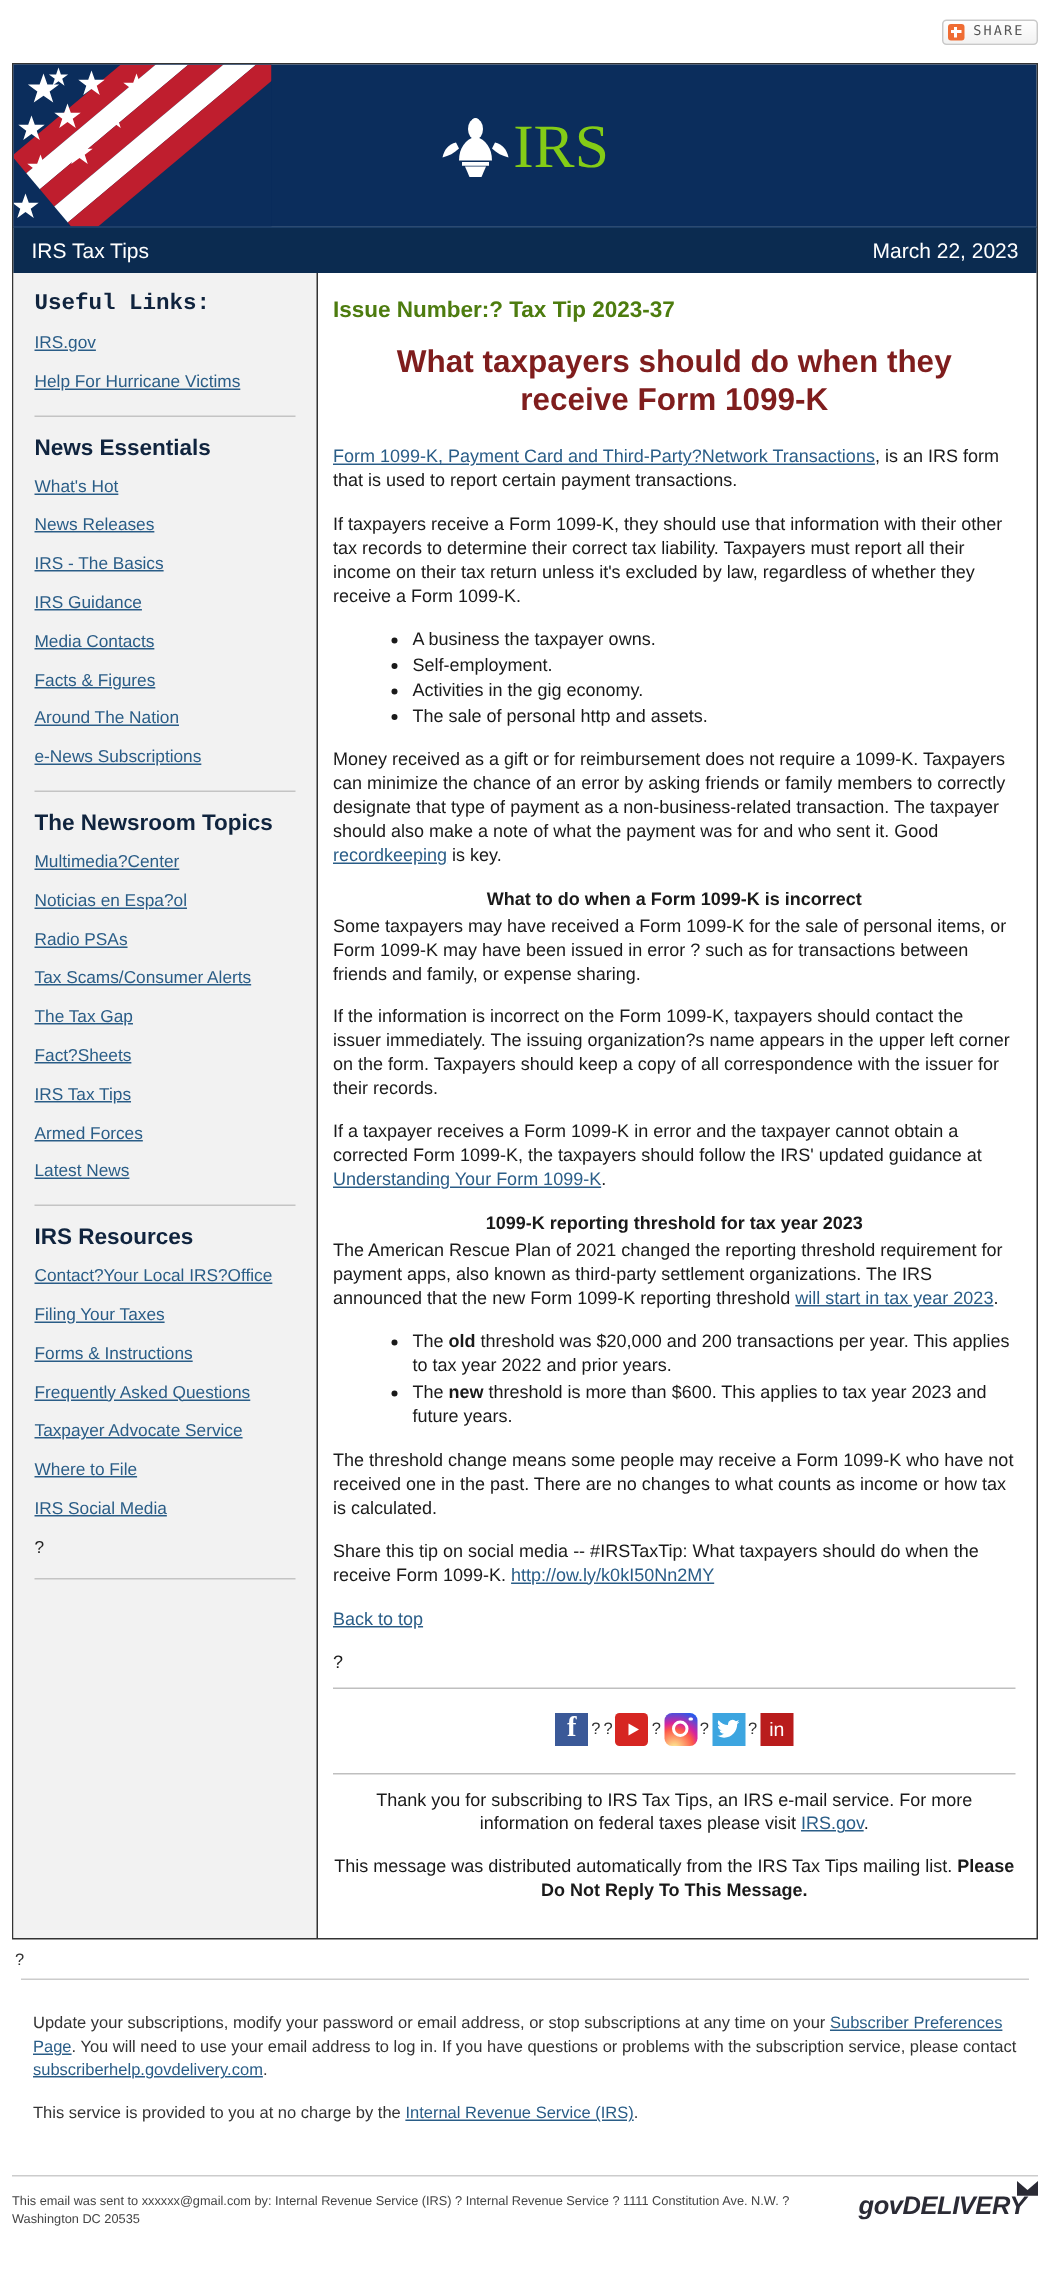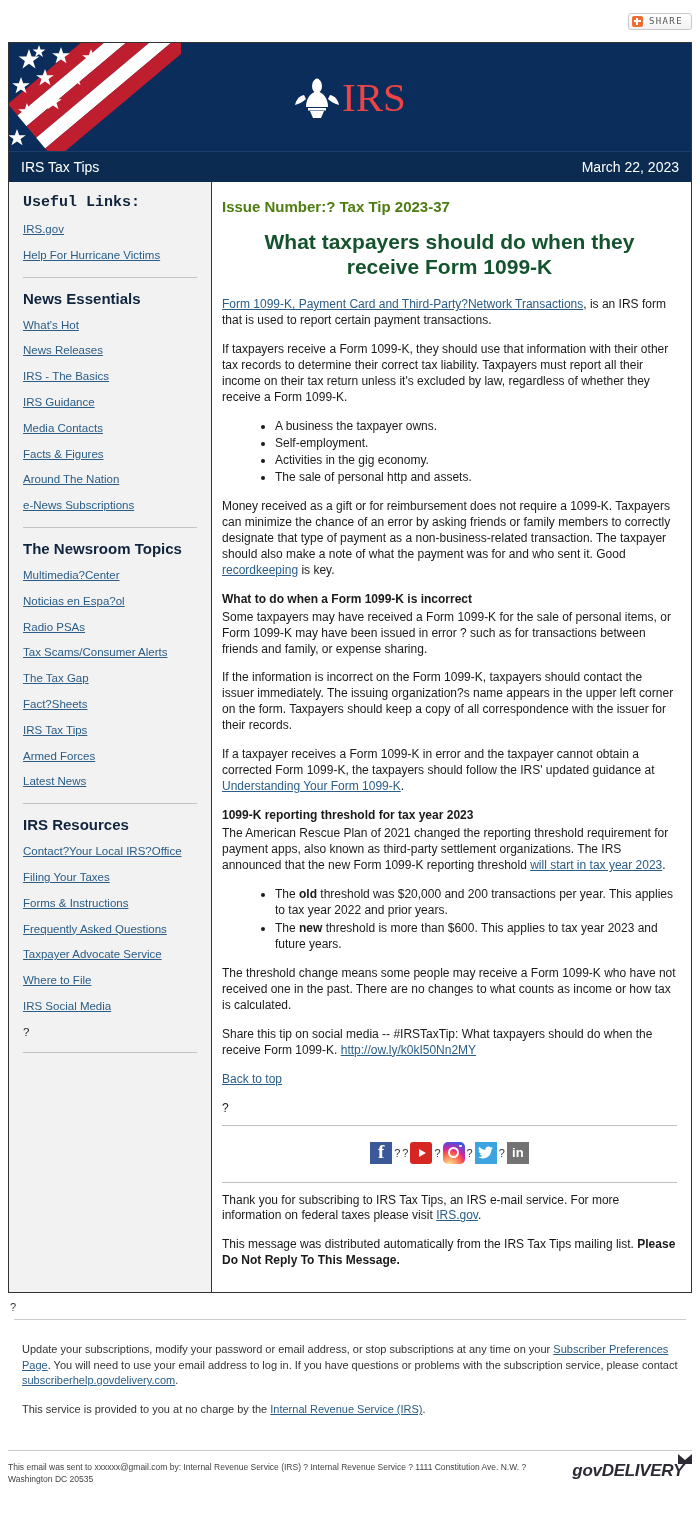--- a/index.html
+++ b/index.html
@@ -69,21 +69,21 @@
   .logo-wrap {
     position: absolute;
     left: 0; right: 0; top: 50%;
     transform: translateY(-50%);
     display: flex;
     align-items: center;
     justify-content: center;
     gap: 2px;
   }
   .logo-text {
-    color: #ef4444;
+    color: #84cc16;
     font-family: "Liberation Serif", serif;
     font-size: 41px;
     letter-spacing: 0px;
     line-height: 1;
     text-align: center;
   }
 
   
   .titlebar {
     background: #0b2b50;
@@ -146,31 +146,31 @@
     letter-spacing: -0.5px;
     overflow: hidden;
     white-space: nowrap;
     margin-bottom: 10px;
     height: 14px;
   }
   .headline {
     font-size: 21px;
     font-weight: bold;
     text-align: center;
-    color: #14532d;
+    color: #7f1d1d;
     line-height: 1.2;
     margin: 4px 18px 18px 18px;
   }
   .main p {
     font-size: 12px;
     line-height: 1.33;
     color: #1a1a1a;
     margin: 0 0 13px 0;
   }
-  .main p.tight { margin-bottom: 2px; }
+  .main p.tight { margin-bottom: 2px; text-align: center; }
   .main a, .link {
     color: #2a5d87;
     text-decoration: underline;
   }
   .main ul {
     margin: 0 0 13px 0;
     padding-left: 40px;
     font-size: 12px;
     line-height: 1.33;
     color: #1a1a1a;
@@ -206,24 +206,24 @@
   .yt { background: #d62622; border-radius: 3px; }
   .yt .play { width: 0; height: 0; border-left: 7px solid #fff;
               border-top: 4.5px solid transparent; border-bottom: 4.5px solid transparent;
               margin-left: 2px; }
   .ig { background: radial-gradient(circle at 30% 107%, #fdf497 0%, #fd5949 45%, #d6249f 60%, #285AEB 90%);
         border-radius: 5px; position: relative; }
   .ig .ring { width: 11px; height: 11px; border: 2px solid #fff; border-radius: 50%; }
   .ig .dot { position: absolute; top: 3px; right: 3px; width: 2.5px; height: 2.5px;
              background: #fff; border-radius: 50%; }
   .tw { background: #3ca5e0; }
-  .li { background: #737373; color: #fff; font-weight: bold; font-size: 13px;
+  .li { background: #b91c1c; color: #fff; font-weight: normal; font-size: 13px;
         font-family: "Liberation Sans", sans-serif; line-height: 1; }
 
-  .closing { font-size: 11.5px; line-height: 1.35; color: #1a1a1a; margin: 0 0 12px 0; }
+  .closing { font-size: 11.5px; line-height: 1.35; color: #1a1a1a; margin: 0 0 12px 0; text-align: center; }
 
   
   .outside-q { font-size: 11px; color: #333; margin: 8px 0 6px 10px; }
   .sub-rule { border: 0; border-top: 1px solid #cccccc; margin: 6px 14px; }
   .subfooter { padding: 16px 22px 10px 22px; }
   .subfooter p {
     font-size: 11px; line-height: 1.4; color: #333333; margin: 0 0 14px 0;
   }
   .subfooter a { color: #2a5d87; text-decoration: underline; }
 

